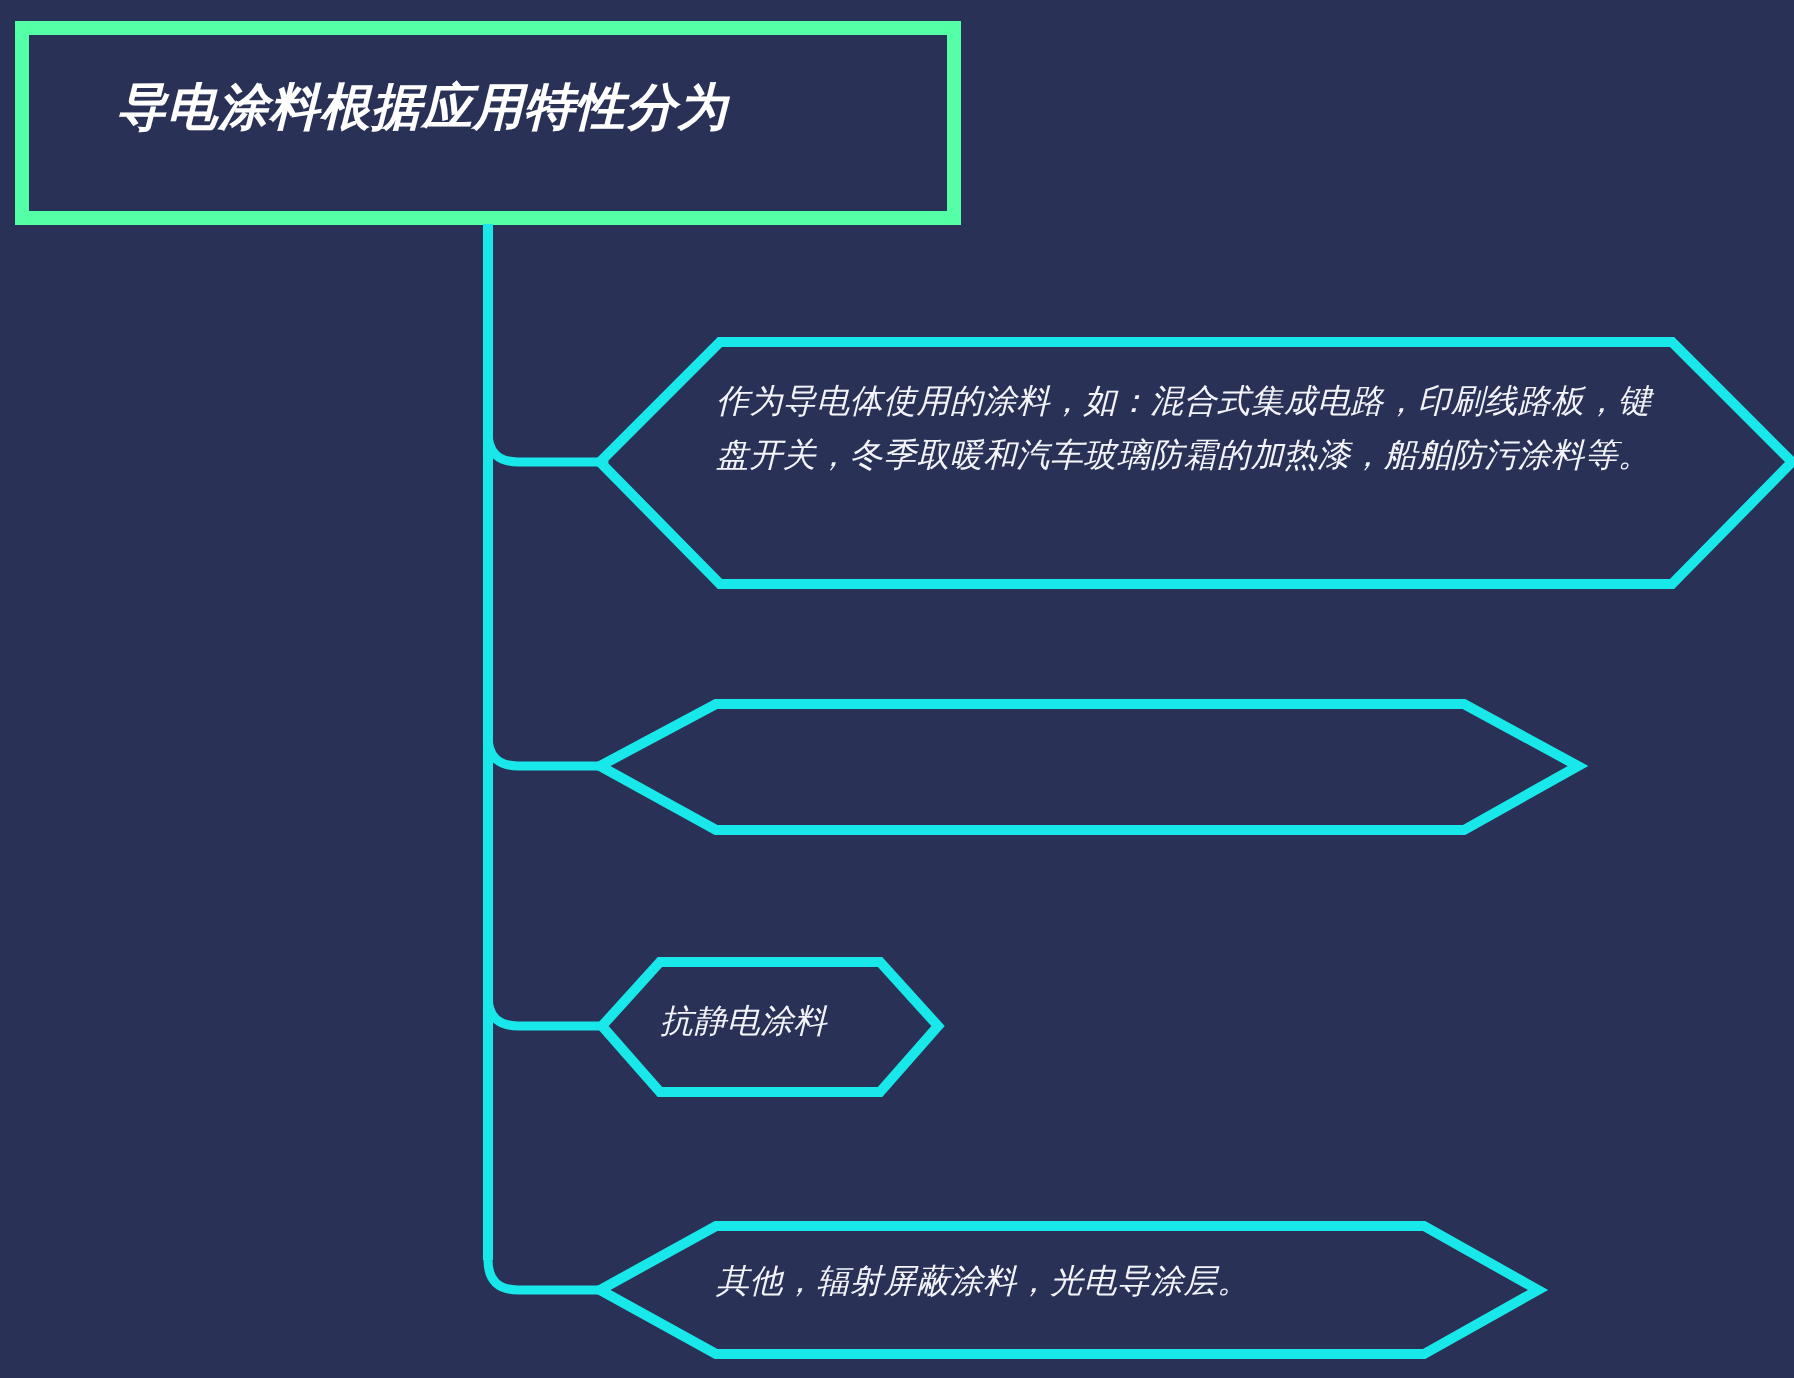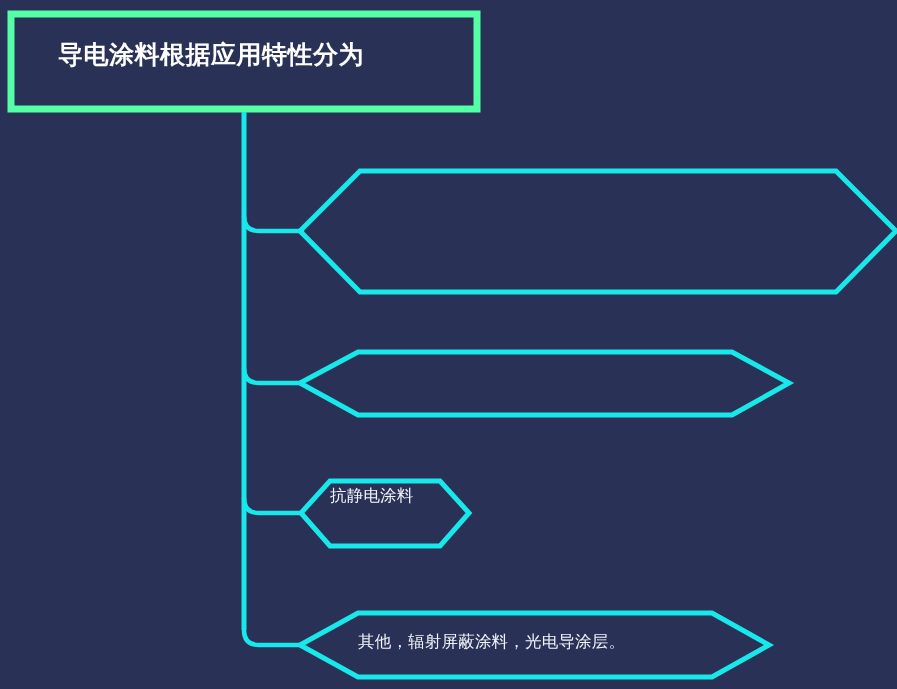--- a/index.html
+++ b/index.html
@@ -24,20 +24,21 @@
     width: 897px;
     height: 689px;
   }
   .layer-text {
     position: absolute;
     left: 0;
     top: 0;
     width: 897px;
     height: 689px;
     pointer-events: none;
+    font-style: italic;
   }
   .root-title {
     position: absolute;
     left: 58px;
     top: 38px;
     width: 400px;
     color: #ffffff;
     font-size: 25px;
     font-weight: bold;
     letter-spacing: 0.5px;
@@ -46,21 +47,21 @@
   .node-text {
     position: absolute;
     color: #f2f4fa;
     font-size: 16.5px;
     line-height: 1.62;
     letter-spacing: 0.2px;
     white-space: pre-wrap;
   }
   #node-text-1 { left: 358px; top: 188px; width: 480px; }
   #node-text-2 { left: 358px; top: 372px; width: 430px; }
-  #node-text-3 { left: 330px; top: 482px; width: 150px; }
+  #node-text-3 { left: 330px; top: 498px; width: 150px; }
   #node-text-4 { left: 358px; top: 628px; width: 400px; }
 </style>
 </head>
 <body>
 
 <div id="stage">
 
   <svg id="diagram-svg" viewBox="0 0 897 689">
 
     <rect x="11" y="14" width="466" height="95" fill="none" stroke="#55ffa5" stroke-width="7"></rect>
@@ -82,20 +83,21 @@
     <path d="M 330 481 L 440 481 L 469 513 L 440 546 L 330 546 L 301 513 Z" fill="none" stroke="#18e8ea" stroke-width="5" stroke-linejoin="miter"></path>
 
     <path d="M 358 613 L 712 613 L 769 645 L 712 677 L 358 677 L 300 645 Z" fill="none" stroke="#18e8ea" stroke-width="5" stroke-linejoin="miter"></path>
 
   </svg>
 
   <div class="layer-text">
 
     <div class="root-title">导电涂料根据应用特性分为</div>
 
+    <div class="node-text" id="node-text-1">作为导电体使用的涂料，如：混合式集成电路，印刷线路板，键盘开关，冬季取暖和汽车玻璃防霜的加热漆，船舶防污涂料等。</div>
 
 
     <div class="node-text" id="node-text-3">抗静电涂料</div>
 
     <div class="node-text" id="node-text-4">其他，辐射屏蔽涂料，光电导涂层。</div>
 
   </div>
 
 </div>
 

